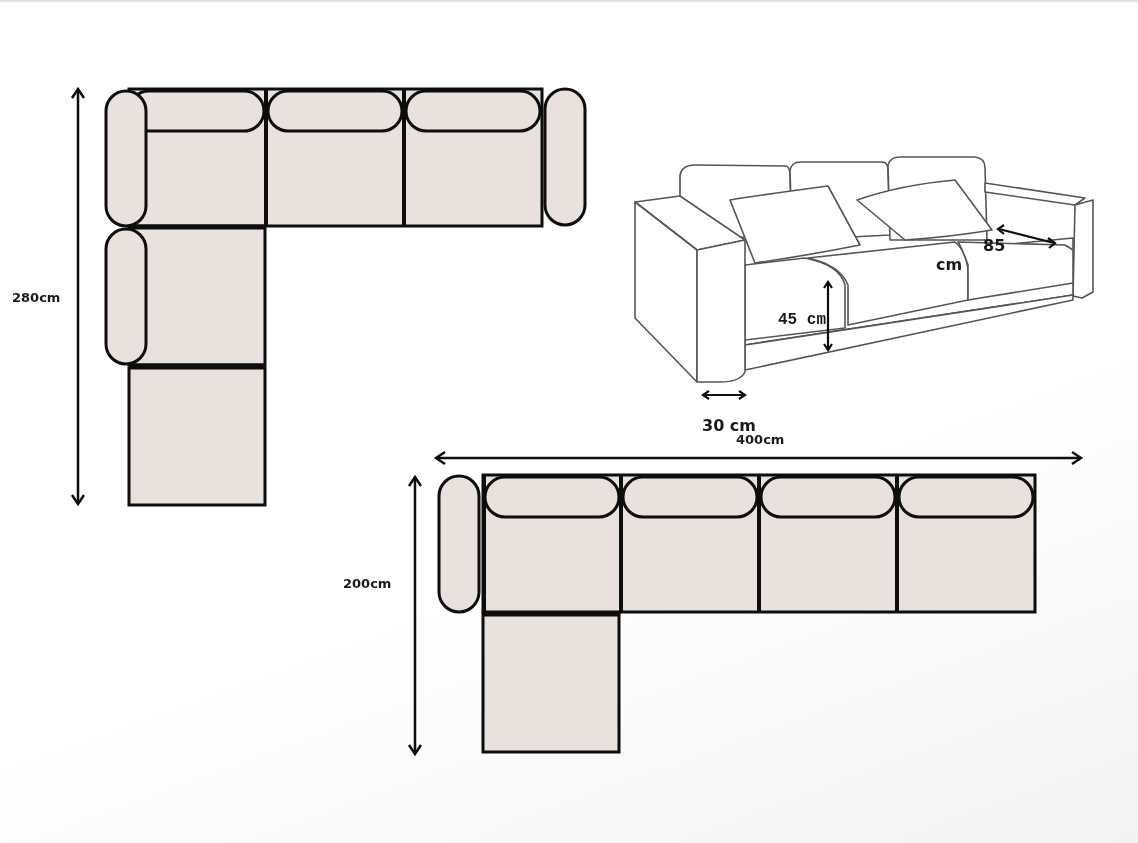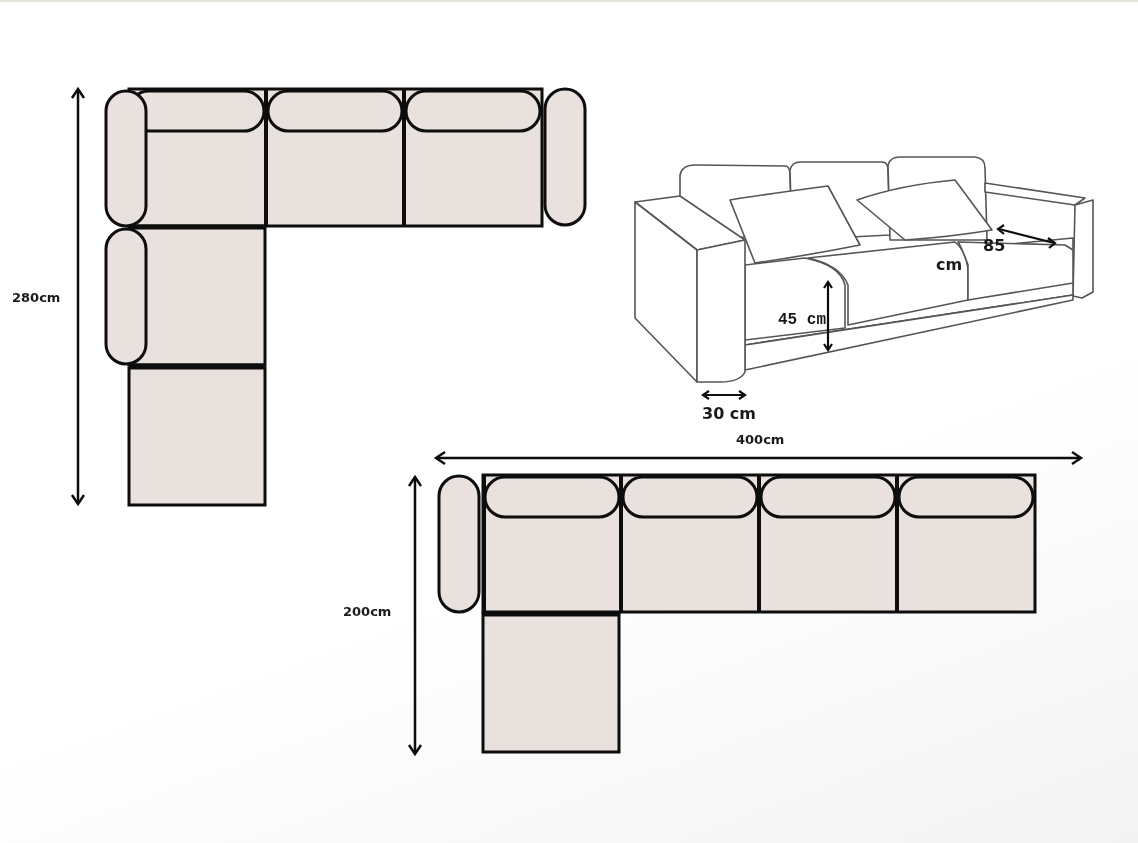--- a/index.html
+++ b/index.html
@@ -89,21 +89,21 @@
     <g>
       <line x1="703" y1="395" x2="745" y2="395"></line>
       <polyline points="709,391 703,395 709,399"></polyline>
       <polyline points="739,391 745,395 739,399"></polyline>
     </g>
   </g>
 </svg>
 <div class="lbl lbl-sm" style="left:983px; top:236px;">85</div>
 <div class="lbl lbl-sm" style="left:936px; top:255px;">cm</div>
 <div class="lbl lbl-sm" style="left:778px; top:311px;font-family:Liberation Mono, monospace;">45 cm</div>
-<div class="lbl lbl-sm" style="left:702px; top:404px;">30 cm</div>
+<div class="lbl lbl-sm" style="left:702px; top:416px;">30 cm</div>
 
 <svg class="layer" width="1138" height="843">
   <g fill="#e8e1de" stroke="#0d0d0d" stroke-width="3">
     <rect x="483" y="475" width="552" height="137"></rect>
     <line x1="621" y1="475" x2="621" y2="612" stroke-width="4"></line>
     <line x1="759" y1="475" x2="759" y2="612" stroke-width="4"></line>
     <line x1="897" y1="475" x2="897" y2="612" stroke-width="4"></line>
     <line x1="484" y1="475" x2="484" y2="612" stroke-width="4"></line>
 
     <rect x="485" y="477" width="134" height="40" rx="20"></rect>
@@ -123,13 +123,13 @@
       <polyline points="1072,452 1081,458 1072,464"></polyline>
     </g>
     <g>
       <line x1="415" y1="478" x2="415" y2="753"></line>
       <polyline points="409,486 415,477 421,486"></polyline>
       <polyline points="409,745 415,754 421,745"></polyline>
     </g>
   </g>
 </svg>
 <div class="lbl lbl-lg" style="left:736px; top:432px;">400cm</div>
-<div class="lbl lbl-lg" style="left:343px; top:604px;">200cm</div>
+<div class="lbl lbl-lg" style="left:343px; top:576px;">200cm</div>
 
 </body></html>

